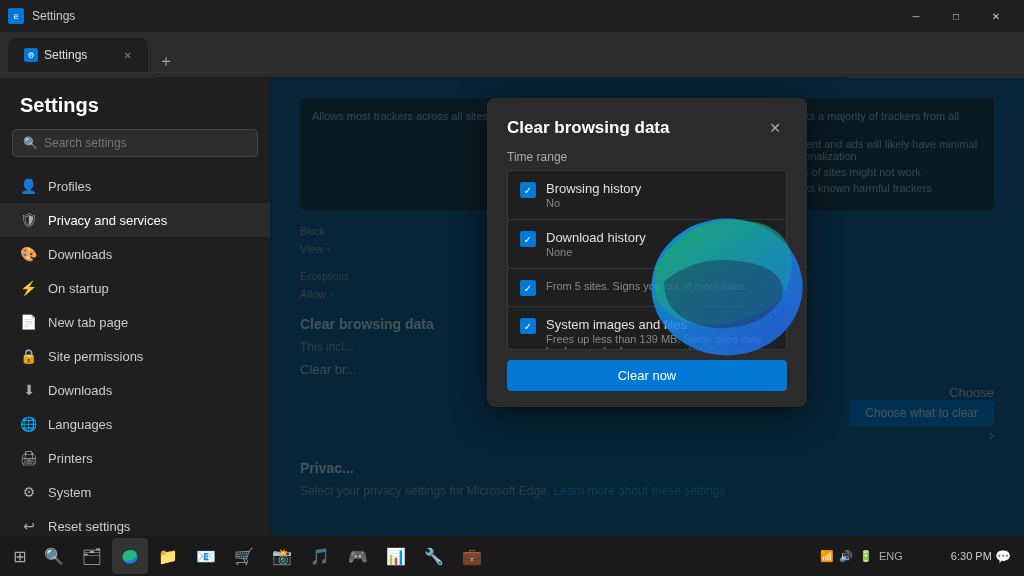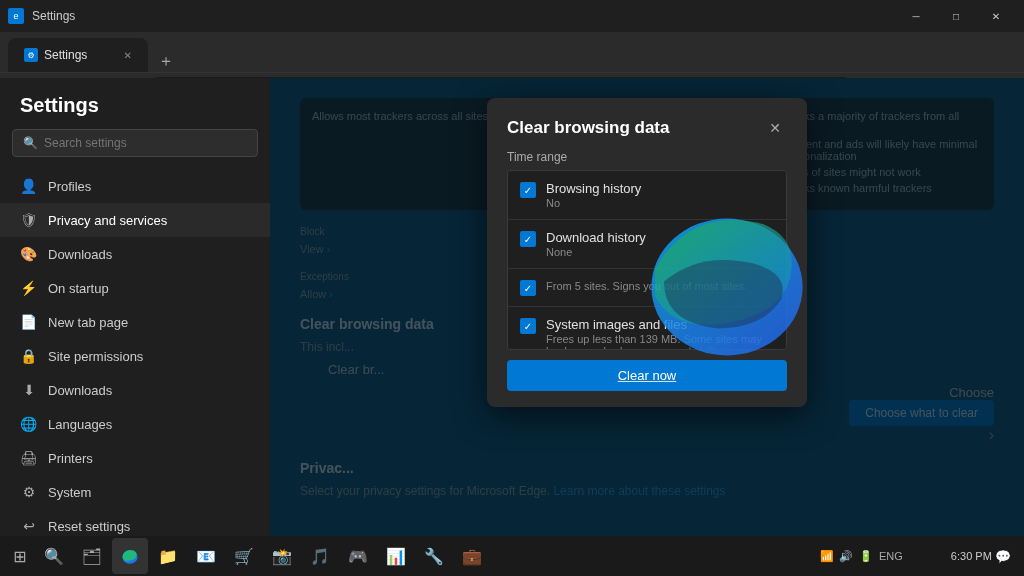--- a/index.html
+++ b/index.html
@@ -150,21 +150,21 @@
     .tracker-cards {
       display: flex; gap: 12px; margin-bottom: 16px;
     }
     .tracker-card {
       flex: 1; background: #1f1f1f; border-radius: 6px; padding: 12px; font-size: 11px; color: #ccc;
     }
     .tracker-card p { margin-bottom: 4px; }
     .section-block { margin-bottom: 16px; }
     .section-label { font-size: 10px; color: #aaa; margin-bottom: 6px; }
     .clear-section { margin-top: 10px; }
-    .clear-row { display: flex; align-items: center; justify-content: space-between; margin-bottom: 8px; margin-left: 28px; }
+    .clear-row { display: flex; align-items: center; justify-content: space-between; margin-bottom: 8px; }
     .clear-btn {
       background: #0078d4; color: white; border: none; border-radius: 4px;
       padding: 6px 16px; font-size: 12px; cursor: pointer;
     }
     .choose-row { display: flex; align-items: flex-end; justify-content: space-between; flex-direction: column; }
 
     
     .overlay {
       position: absolute;
       top: 0; left: 0; right: 0; bottom: 0;
@@ -233,21 +233,21 @@
       flex-shrink: 0;
     }
     .cb-check { color: white; font-size: 10px; }
     .cb-label { font-size: 13px; color: #e0e0e0; font-weight: 500; }
     .cb-sub { font-size: 11px; color: #888; margin-top: 1px; }
     .dialog-footer-text {
       font-size: 11px; color: #aaa; margin-bottom: 12px; line-height: 1.5;
     }
     .dialog-footer-text a { color: #36a3ff; }
     .dialog-actions {
-      display: flex; gap: 8px; text-decoration: underline;
+      display: flex; gap: 8px;
     }
     .btn-clear {
       flex: 1; background: #0078d4; color: white;
       border: none; border-radius: 4px;
       padding: 8px; font-size: 13px; cursor: pointer; font-weight: 500;
     }
     .btn-cancel {
       flex: 1; background: #3a3a3a; color: #e0e0e0;
       border: 1px solid #555; border-radius: 4px;
       padding: 8px; font-size: 13px; cursor: pointer;

